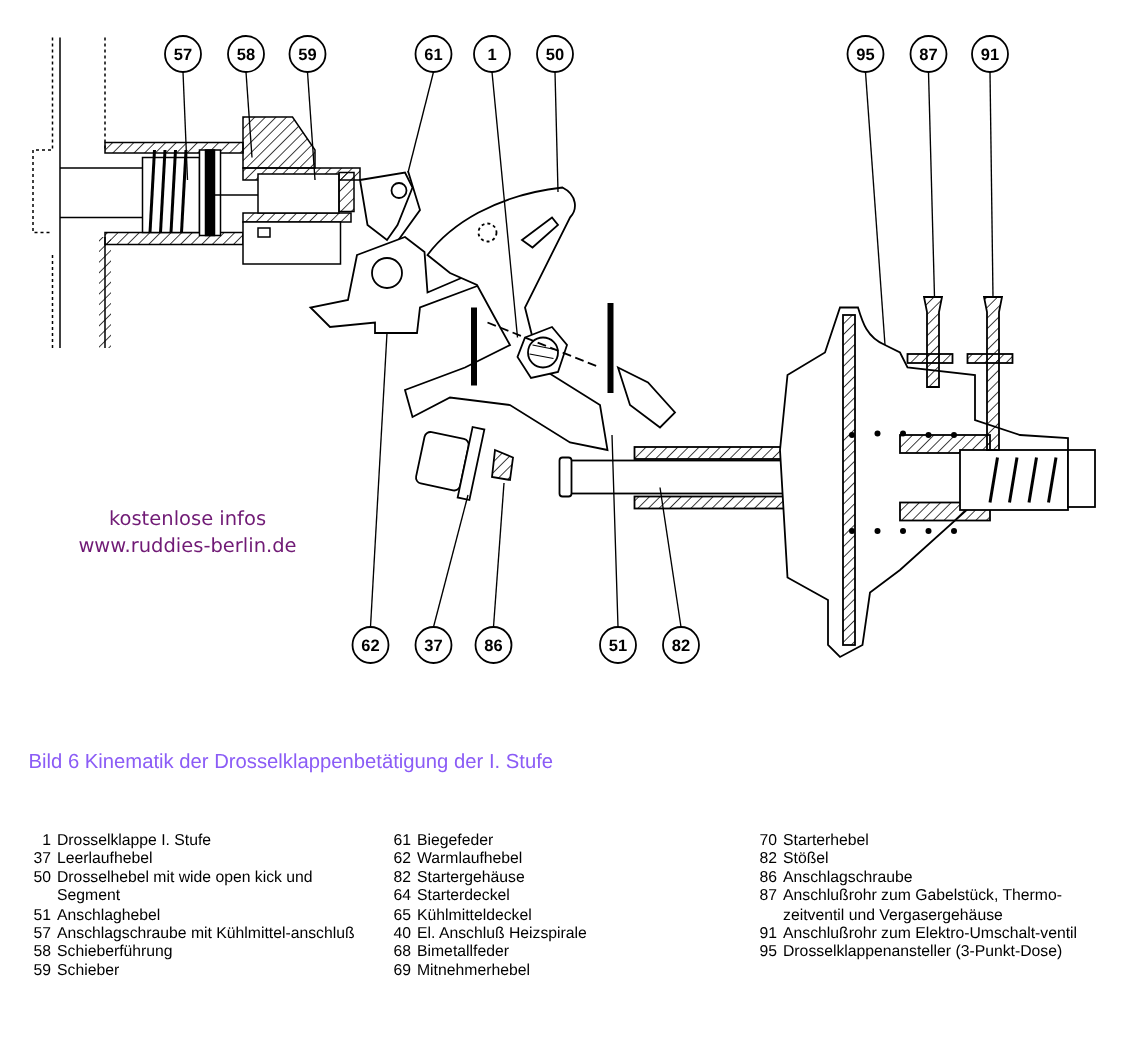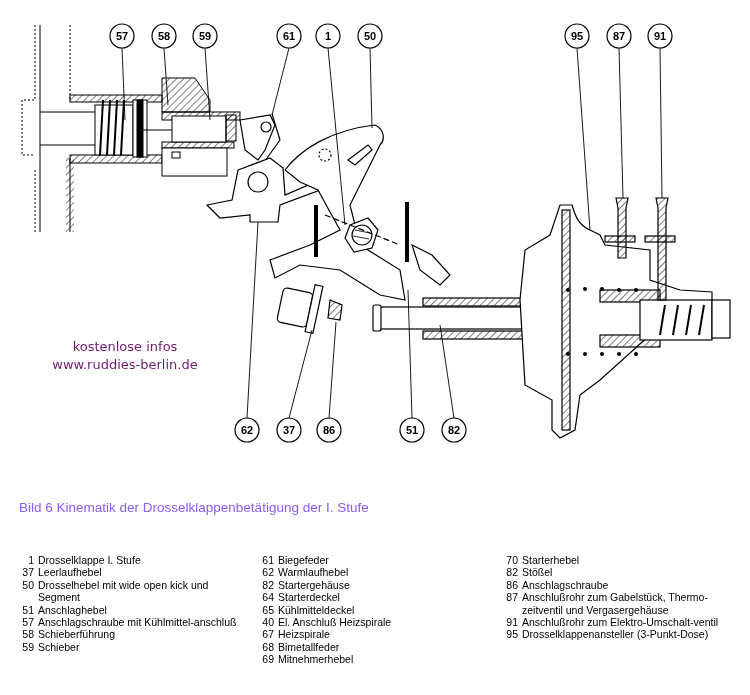--- a/index.html
+++ b/index.html
@@ -261,24 +261,20 @@
     </div>
     <div class="row">
       <span class="num">65</span>
       <span class="txt">Kühlmitteldeckel</span>
     </div>
     <div class="row">
       <span class="num">40</span>
       <span class="txt">El. Anschluß Heizspirale</span>
     </div>
     <div class="row">
-      <span class="num">67</span>
-      <span class="txt">Heizspirale</span>
-    </div>
-    <div class="row">
       <span class="num">68</span>
       <span class="txt">Bimetallfeder</span>
     </div>
     <div class="row">
       <span class="num">69</span>
       <span class="txt">Mitnehmerhebel</span>
     </div>
   </div>
 <div class="legend" id="legend-col-2">
     <div class="row">

